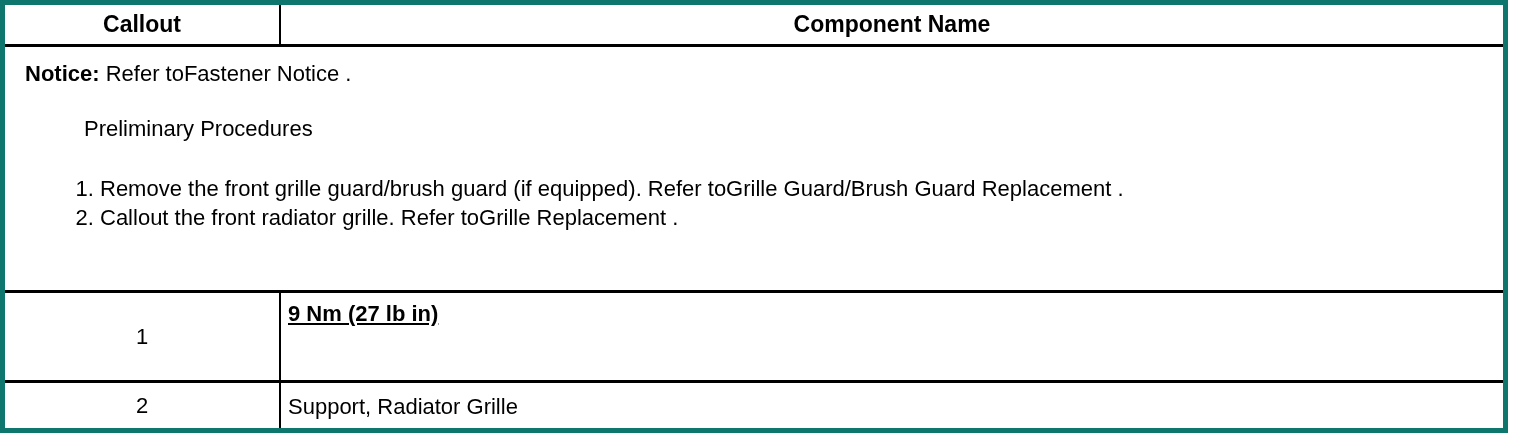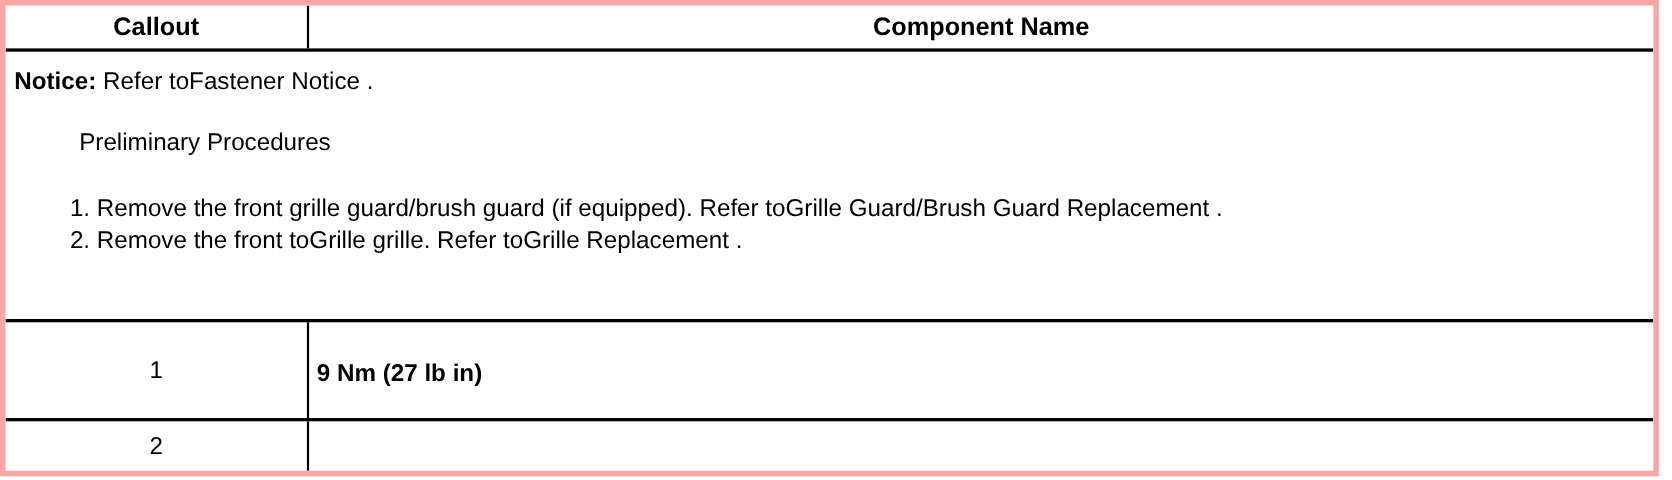--- a/index.html
+++ b/index.html
@@ -4,21 +4,21 @@
 <style>
   * { margin: 0; padding: 0; box-sizing: border-box; }
   html, body {
     width: 1520px; height: 436px;
     background: #ffffff;
     color: #000000;
     font-family: "Liberation Sans", sans-serif;
   }
   .doc-table {
     width: 1508px; height: 433px;
-    border: 5px solid #fca5a5;
+    border: 5px solid #0f766e;
     background: #ffffff;
     font-size: 22px;
     line-height: 29px;
     overflow: hidden;
   }
   .row { display: flex; border-top: 3px solid #000000; }
   .header-row {
     border-top: none;
     height: 39px;
     font-weight: bold;
@@ -35,66 +35,69 @@
   .col-component { flex: 1 1 auto; min-width: 0; }
   .header-row .col-component {
     display: flex;
     align-items: center;
     justify-content: center;
     text-align: center;
   }
   .notes {
     border-top: 3px solid #000000;
     height: 246px;
-    padding: 12px 8px 0 8px;
+    padding: 12px 8px 0 20px;
   }
   .notes p.para-notice { margin-bottom: 26px; }
   .notes p.para-fastener { margin-bottom: 21px; }
   .notes .prelim-heading {
     font-weight: normal;
     margin-left: 59px;
     margin-bottom: 31px;
   }
   .notes ol {
     margin: 16px;
     padding-left: 59px;
   }
   .bold { font-weight: bold; }
   .data-row-1 { height: 90px; }
   .data-row-2 { height: 48px; }
   .data-row-1 .col-component { padding: 6px 8px 0 7px; }
-  .data-row-1 .torque-line { margin-top: 25px; font-weight: bold; }
+  .data-row-1 .torque-line { font-weight: bold; text-decoration: underline; }
   .data-row-2 .col-component { padding: 9px 8px 0 7px; }
 </style>
 </head>
 <body>
 
 <div class="doc-table">
 
   <div class="row header-row">
     <div class="col-callout">Callout</div>
     <div class="col-component">Component Name</div>
   </div>
 
   <div class="notes">
     <p class="para-notice"><span class="bold">Notice:</span><span> Refer toFastener Notice .</span></p>
 
 
     <p class="prelim-heading">Preliminary Procedures</p>
 
     <ol>
       <li>Remove the front grille guard/brush guard (if equipped). Refer toGrille Guard/Brush Guard Replacement .</li>
-      <li>Remove the front toGrille grille. Refer toGrille Replacement .</li>
+      <li>Callout the front radiator grille. Refer toGrille Replacement .</li>
     </ol>
   </div>
 
   <div class="row data-row-1">
     <div class="col-callout">1</div>
     <div class="col-component">
       <div class="torque-line">9 Nm (27 lb in)</div>
     </div>
   </div>
 
   <div class="row data-row-2">
     <div class="col-callout">2</div>
+    <div class="col-component">
+      <div>Support, Radiator Grille</div>
+    </div>
   </div>
 
 </div>
 
 </body></html>

